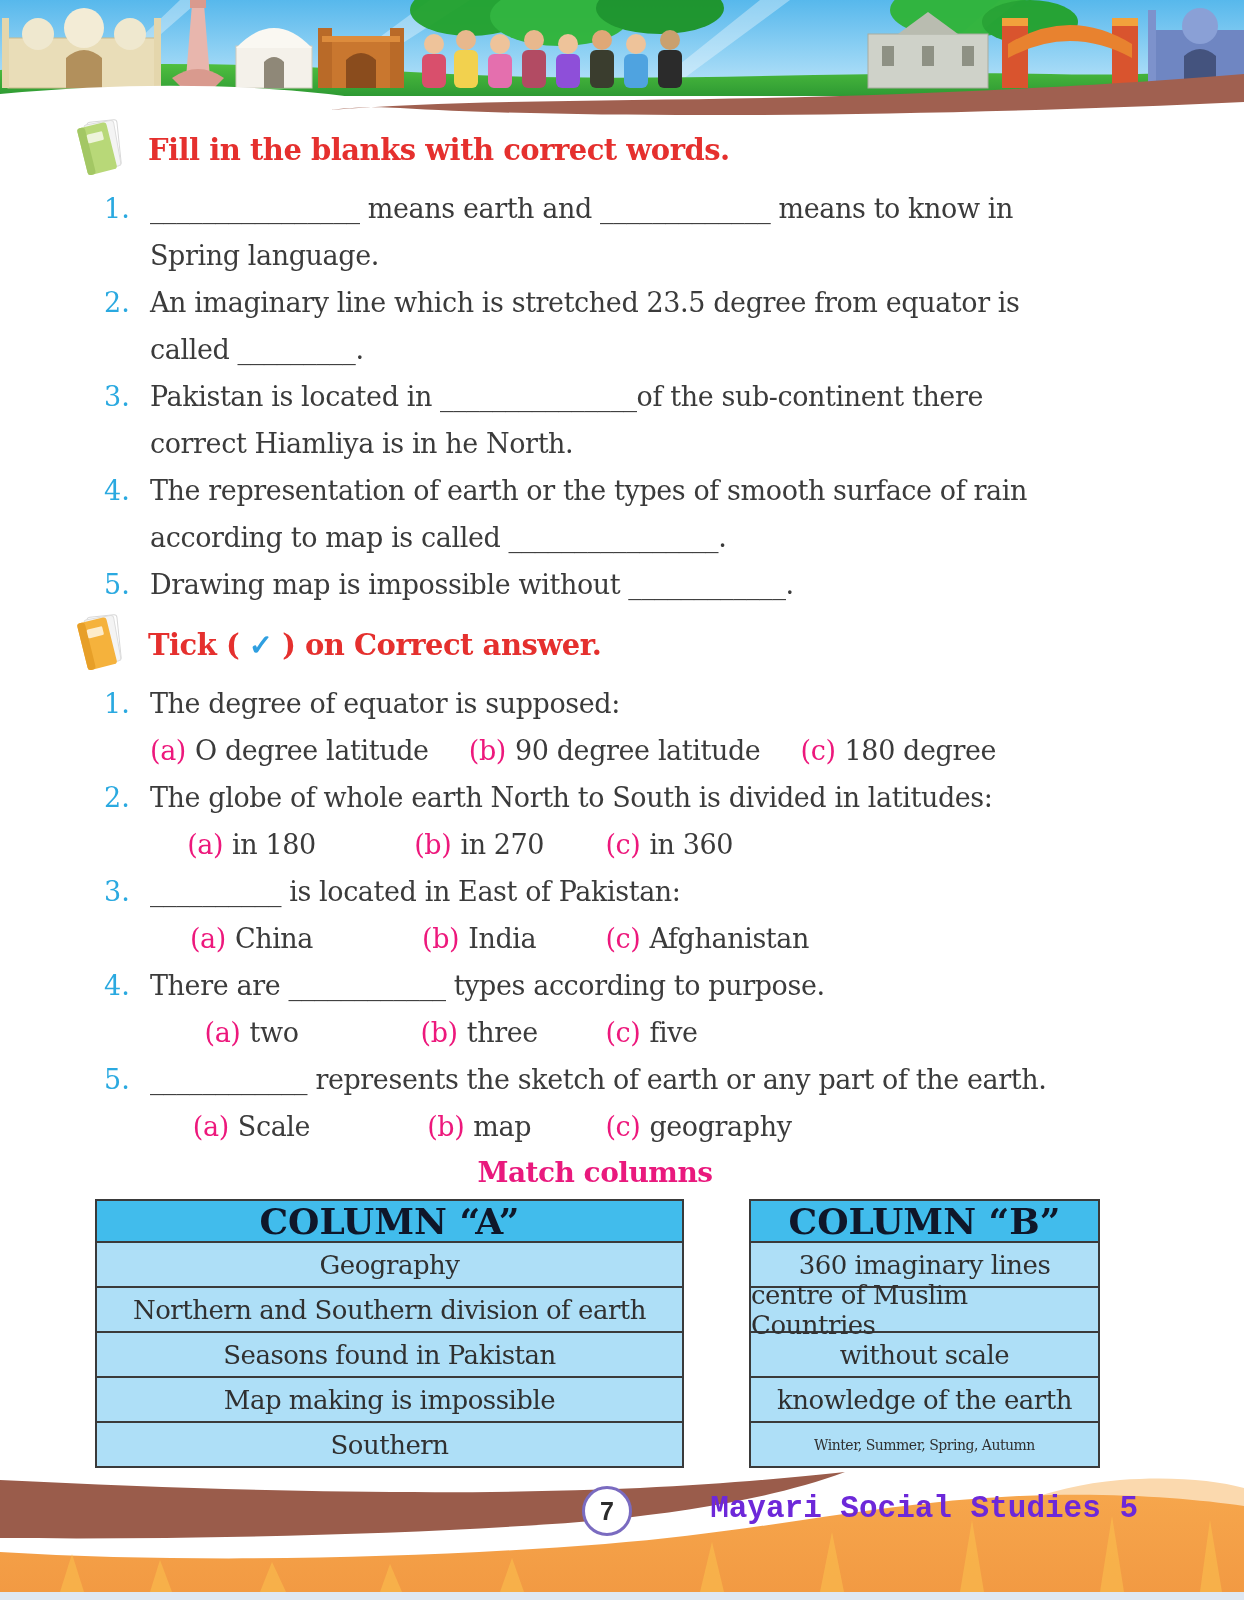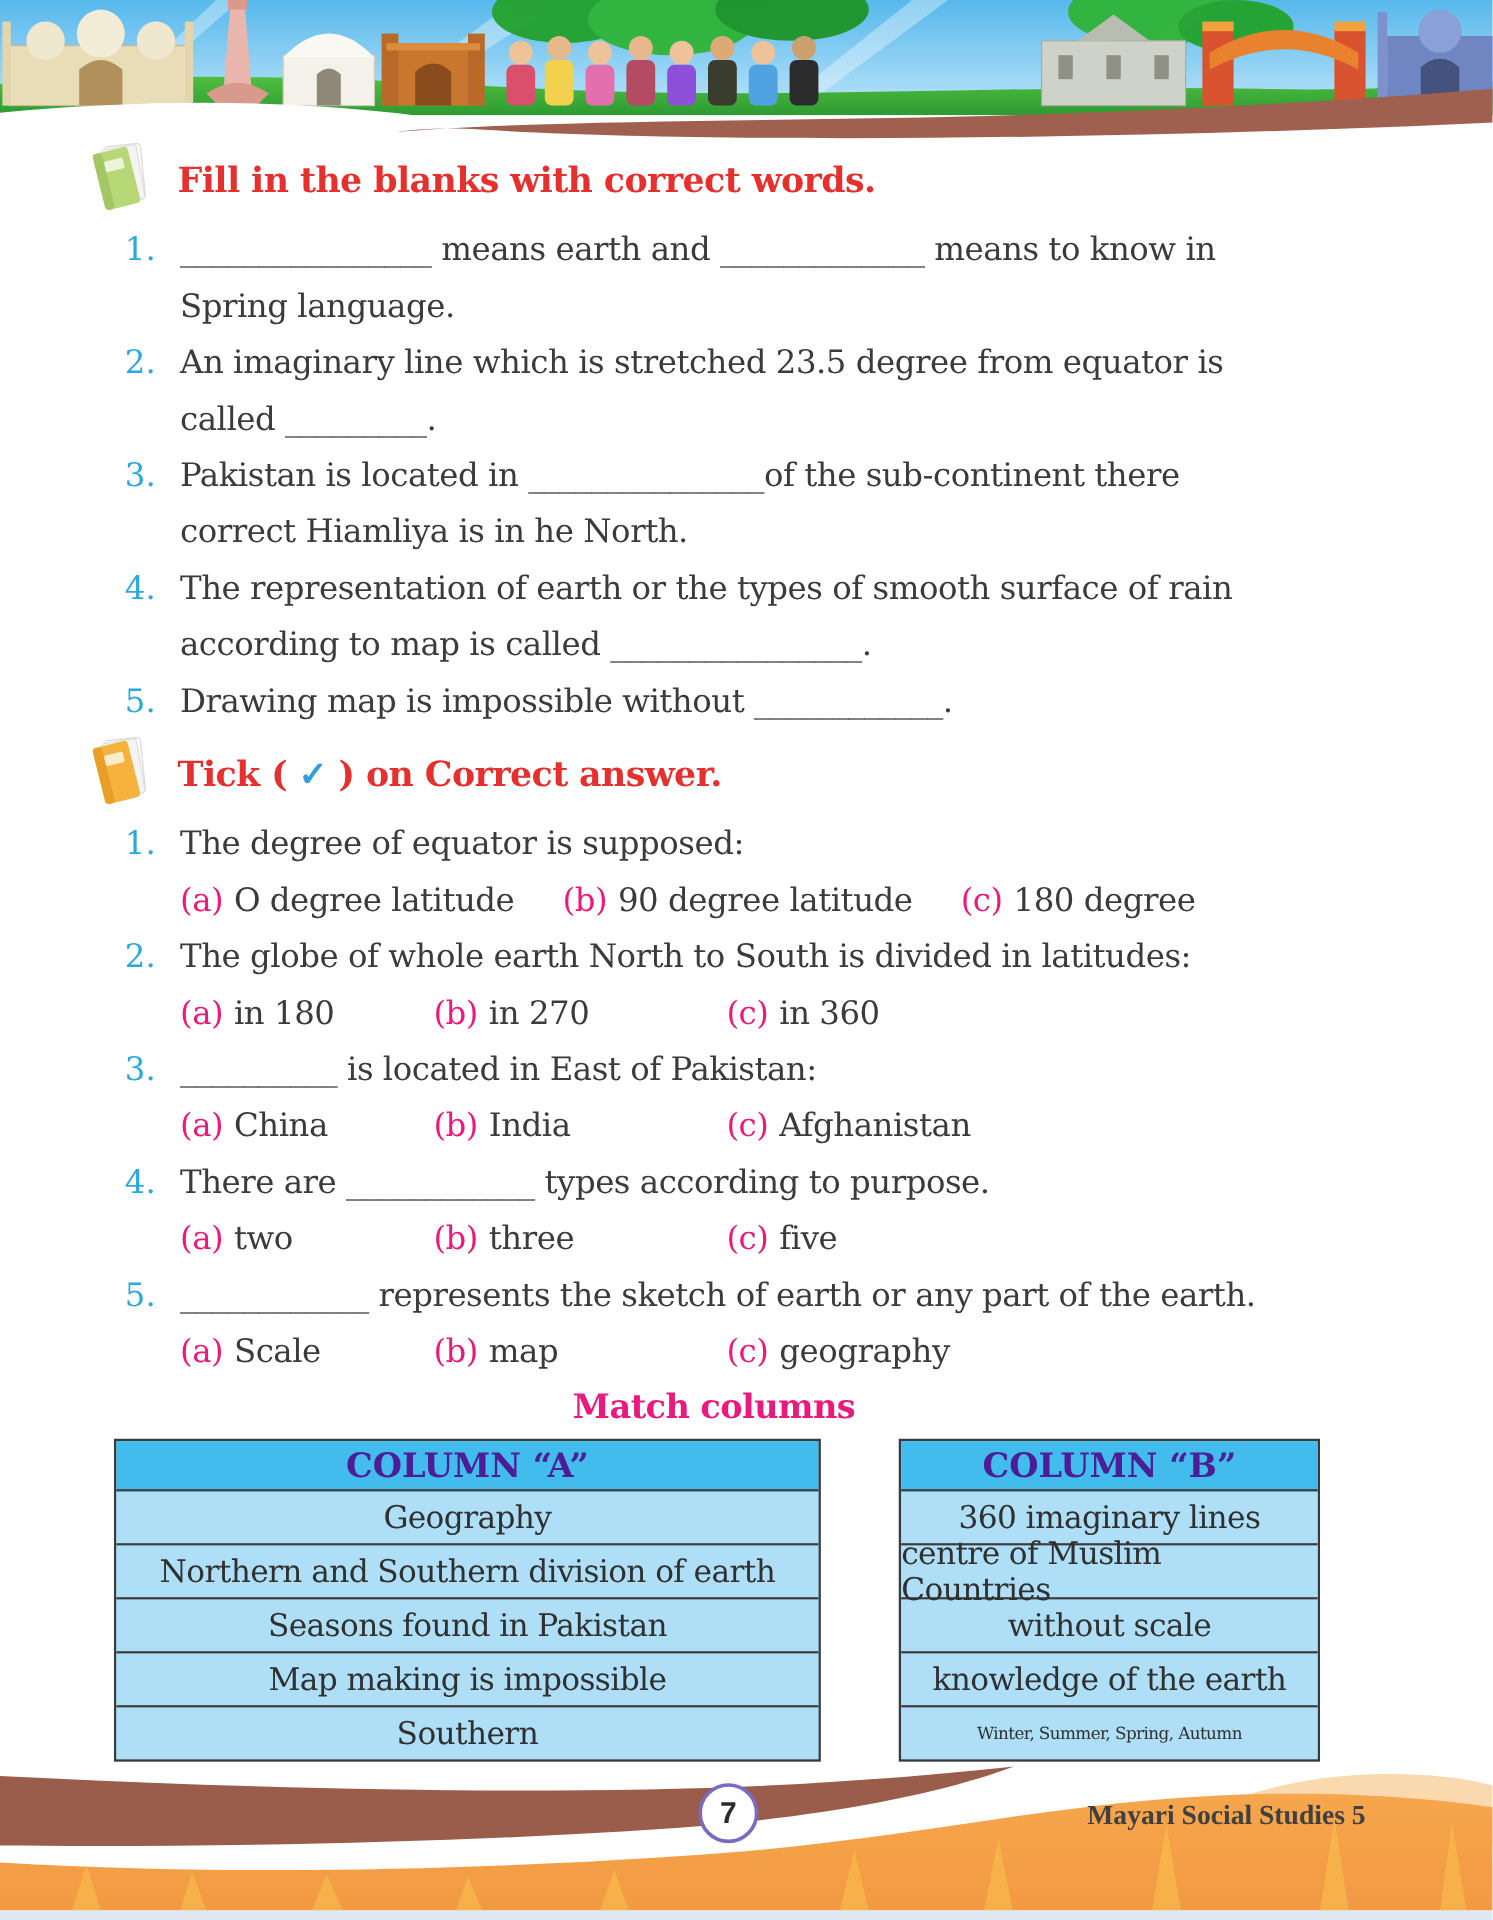--- a/index.html
+++ b/index.html
@@ -13,46 +13,46 @@
   .content{position:relative;z-index:3;padding-top:119px;}
   .sec-head{display:flex;align-items:center;gap:16px;margin-left:68px;height:62px;}
   .sec-title{font-size:29px;font-weight:bold;color:#e5302e;letter-spacing:-0.5px;}
   .sec-title .chk{color:#2f9fe0;font-weight:bold;}
   .book-ic{width:64px;height:64px;flex:0 0 auto;margin-top:-4px;}
   .items{margin:4px 0 0 104px;padding-right:48px;}
   .item{display:flex;align-items:flex-start;}
   .num{flex:0 0 46px;font-size:27px;color:#2aa9e0;line-height:47px;}
   .txt{flex:1;}
   .ln{font-size:27px;line-height:47px;letter-spacing:-0.4px;white-space:nowrap;}
-  .opts .opt{display:inline-block;min-width:203px;}
+  .opts .opt{display:inline-block;min-width:203px;text-align:center;}
   .opts .opt:nth-child(2){min-width:236px;}
   .opts .opt:nth-child(3){min-width:0;}
   .opts.tight .opt{min-width:0;margin-right:32px;}
   .ol{color:#ed187c;margin-right:9px;}
   
   .match-title{font-size:28px;font-weight:bold;color:#e9197d;text-align:center;
                margin:6px 54px 10px 0;letter-spacing:-0.5px;}
   .tables{display:flex;margin-left:95px;gap:65px;}
   .mtable{border:2px solid #3a3a3a;background:#aedff7;}
   .mtable.a{width:585px;}
   .mtable.b{width:347px;}
   .hd{height:40px;background:#41bcec;border-bottom:2px solid #3a3a3a;display:flex;
-      align-items:center;justify-content:center;font-size:28px;font-weight:bold;color:#4c1d95;}
+      align-items:center;justify-content:center;font-size:36px;font-weight:bold;color:#0f172a;}
   .rw{height:43px;background:#aedff7;border-bottom:2px solid #3a3a3a;display:flex;
       align-items:center;justify-content:center;font-size:26px;color:#303030;letter-spacing:-0.5px;}
   .rw:last-child{border-bottom:none;}
   .rw.small{font-size:14px;}
   
   .footer{position:absolute;left:0;bottom:0;width:1244px;height:132px;z-index:2;}
   .page-circle{position:absolute;left:582px;bottom:64px;width:44px;height:44px;z-index:4;
       background:#fff;border:3px solid #7a6bc0;border-radius:50%;display:flex;align-items:center;
       justify-content:center;font-family:"Liberation Sans", sans-serif;font-weight:bold;
       font-size:25px;color:#2b2b2b;}
   .book-title{position:absolute;right:106px;bottom:74px;z-index:4;
-      font-family:Liberation Serif, serif;font-weight:bold;font-size:23px;color:#404040;}
+      font-family:Liberation Mono, monospace;font-weight:bold;font-size:31px;color:#6d28d9;}
 </style>
 </head>
 <body>
 
 <div class="page">
 
   <div class="banner">
     <svg width="1244" height="96" viewBox="0 0 1244 96" preserveAspectRatio="none">
       <defs>
         <linearGradient id="sky" x1="0" y1="0" x2="0" y2="1">

